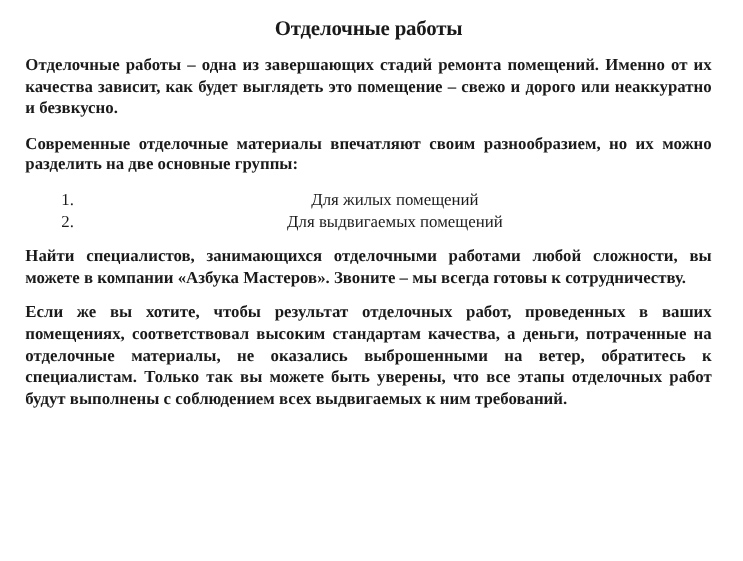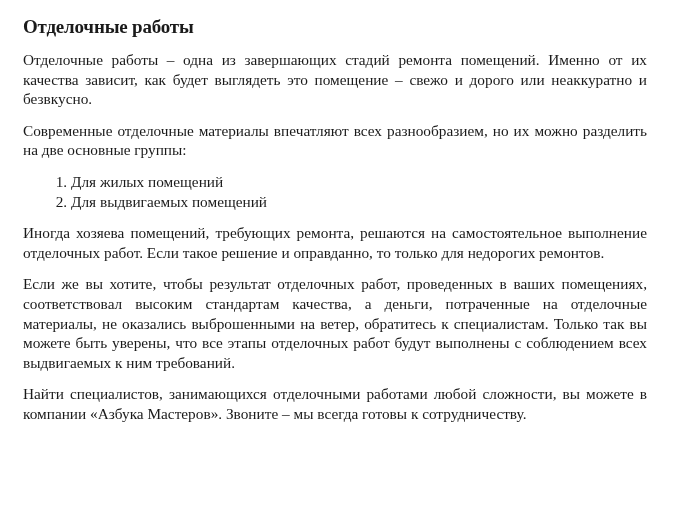--- a/index.html
+++ b/index.html
@@ -6,32 +6,32 @@
   body { width: 675px; height: 510px; overflow: hidden; }
   .doc {
     position: absolute; left: 23px; top: 14px; width: 624px;
     font-family: "Liberation Serif", "DejaVu Serif", serif;
     color: #1a1a1a; font-size: 15.3px; line-height: 19.6px;
   }
   h1 {
     font-family: "Liberation Serif", "DejaVu Serif", serif;
     font-size: 19px; font-weight: bold; margin: 0 0 10px 0; line-height: 26px;
     letter-spacing: -0.2px;
+    text-align: center;
   }
-  p { margin: 0 0 12px 0; text-align: justify; }
+  p { margin: 0 0 12px 0; text-align: justify; font-weight: bold; }
   ol { margin: 0 0 12px 0; padding-left: 48px; }
-  ol li { padding-left: 0; line-height: 19.6px; }
+  ol li { padding-left: 0; line-height: 19.6px; text-align: center; }
 </style>
 </head>
 <body>
 
 <div class="doc">
   <h1>Отделочные работы</h1>
   <p>Отделочные работы – одна из завершающих стадий ремонта помещений. Именно от их качества зависит, как будет выглядеть это помещение – свежо и дорого или неаккуратно и безвкусно.</p>
-  <p>Современные отделочные материалы впечатляют всех разнообразием, но их можно разделить на две основные группы:</p>
+  <p>Современные отделочные материалы впечатляют своим разнообразием, но их можно разделить на две основные группы:</p>
   <ol>
     <li>Для жилых помещений</li>
     <li>Для выдвигаемых помещений</li>
   </ol>
-  <p>Иногда хозяева помещений, требующих ремонта, решаются на самостоятельное выполнение отделочных работ. Если такое решение и оправданно, то только для недорогих ремонтов.</p>
+  <p>Найти специалистов, занимающихся отделочными работами любой сложности, вы можете в компании «Азбука Мастеров». Звоните – мы всегда готовы к сотрудничеству.</p>
   <p>Если же вы хотите, чтобы результат отделочных работ, проведенных в ваших помещениях, соответствовал высоким стандартам качества, а деньги, потраченные на отделочные материалы, не оказались выброшенными на ветер, обратитесь к специалистам. Только так вы можете быть уверены, что все этапы отделочных работ будут выполнены с соблюдением всех выдвигаемых к ним требований.</p>
-  <p>Найти специалистов, занимающихся отделочными работами любой сложности, вы можете в компании «Азбука Мастеров». Звоните – мы всегда готовы к сотрудничеству.</p>
 </div>
 
 </body></html>

